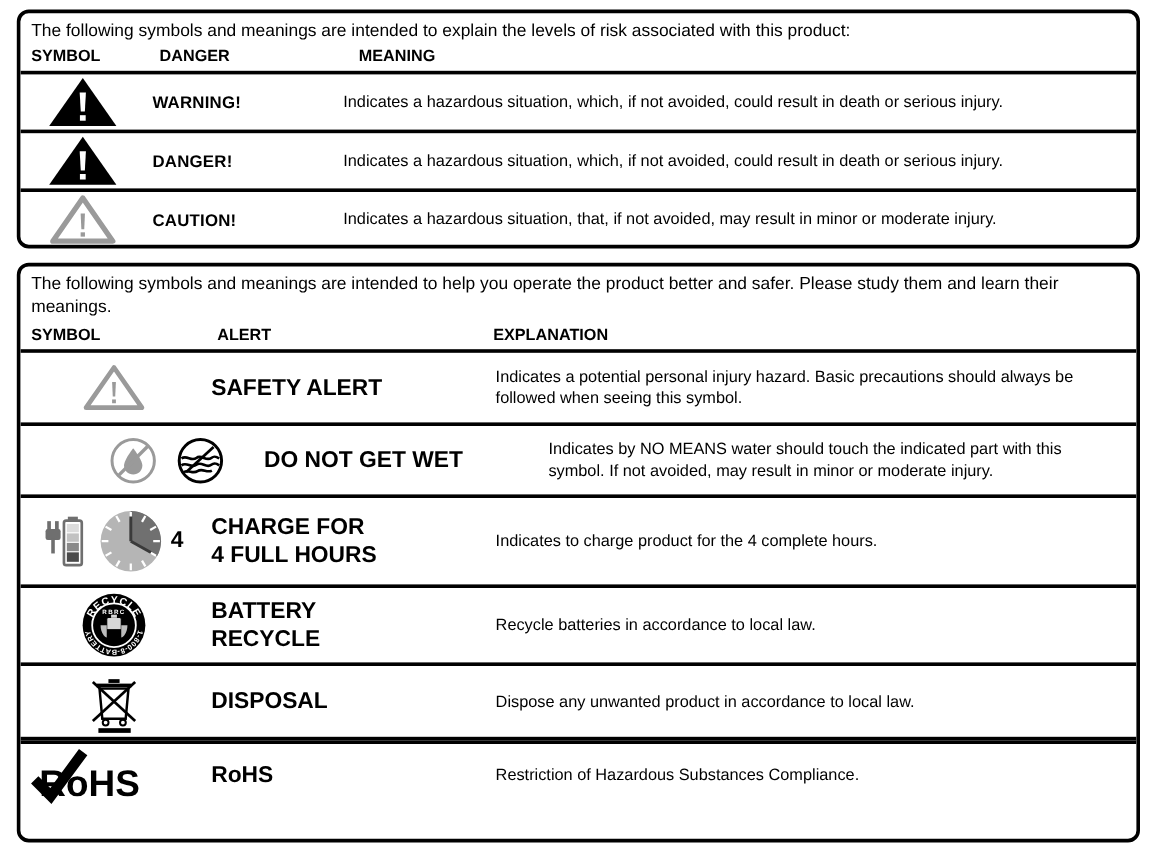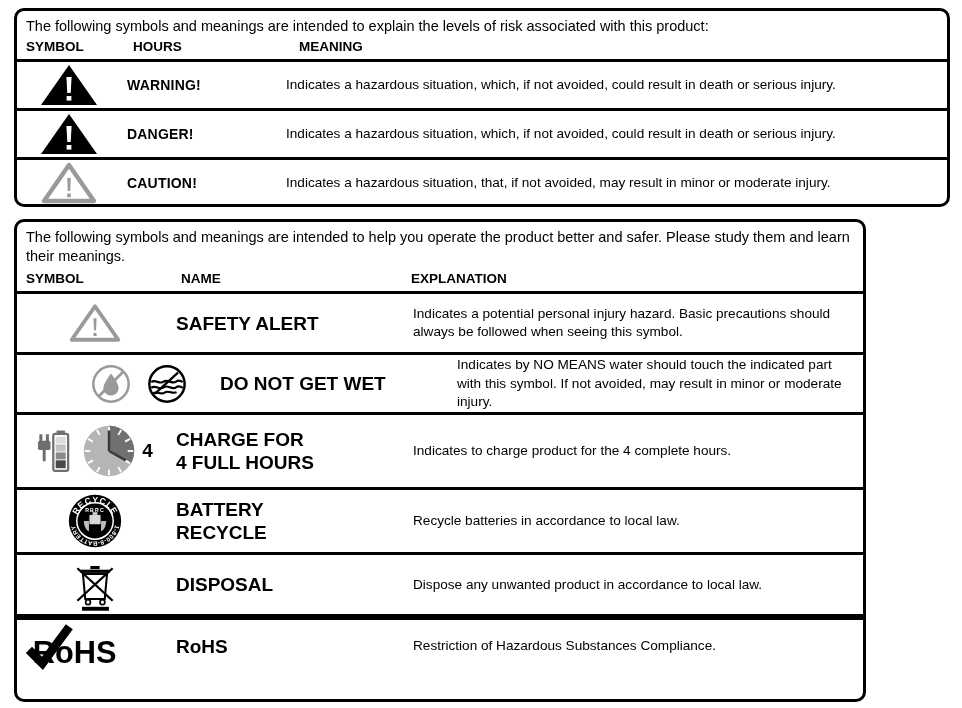--- a/index.html
+++ b/index.html
@@ -23,21 +23,21 @@
   
   .panel {
     position: absolute;
     border: 3px solid #000;
     border-radius: 10px;
     background: #fff;
     box-sizing: border-box;
     overflow: hidden;
   }
   #risk-panel  { left: 14px;  top: 8px;   width: 936px; height: 199px; }
-  #symbol-panel{ left: 14px;  top: 219px; width: 852px; height: 483px; }
+  #symbol-panel{ left: 14px;  top: 219px; width: 936px; height: 483px; }
 
   .intro {
     font-size: 14.5px;
     line-height: 1.32;
     padding: 6px 0 0 9px;
   }
   .colheads {
     display: flex;
     font-weight: bold;
     font-size: 13.5px;
@@ -123,21 +123,21 @@
 <body>
 
 <div class="page">
 
   <div class="panel" id="risk-panel">
 
     <div class="intro">The following symbols and meanings are intended to explain the levels of risk associated with this product:</div>
 
     <div class="colheads">
       <div class="ch-symbol">SYMBOL</div>
-      <div class="ch-mid">HOURS</div>
+      <div class="ch-mid">DANGER</div>
       <div class="ch-right">MEANING</div>
     </div>
 
     <div class="rowsep"></div>
 
     <div class="row">
       <div class="cell-symbol">
         <svg class="icon" width="58" height="42" viewBox="0 0 58 42" aria-hidden="true">
           <path d="M29 1 L57 41 L1 41 Z" fill="#000"></path>
           <path d="M26.4 13 L31.6 13 L30.7 29 L27.3 29 Z" fill="#fff"></path>
@@ -177,21 +177,21 @@
     </div>
 
   </div>
 
   <div class="panel" id="symbol-panel">
 
     <div class="intro">The following symbols and meanings are intended to help you operate the product better and safer. Please study them and learn their meanings.</div>
 
     <div class="colheads" style="padding-top:5px;">
       <div class="ch-symbol" style="width:155px;">SYMBOL</div>
-      <div class="ch-mid" style="width:230px;">NAME</div>
+      <div class="ch-mid" style="width:230px;">ALERT</div>
       <div class="ch-right">EXPLANATION</div>
     </div>
 
     <div class="rowsep"></div>
 
     <div class="row" style="height:58px;">
       <div class="cell-symbol">
         <svg class="icon" width="54" height="44" viewBox="0 0 58 44" aria-hidden="true">
           <path d="M29 4 L54 40 L4 40 Z" fill="none" stroke="#9a9a9a" stroke-width="4.2" stroke-linejoin="round"></path>
           <path d="M27.3 17 L30.7 17 L30.1 30 L27.9 30 Z" fill="#9a9a9a"></path>

